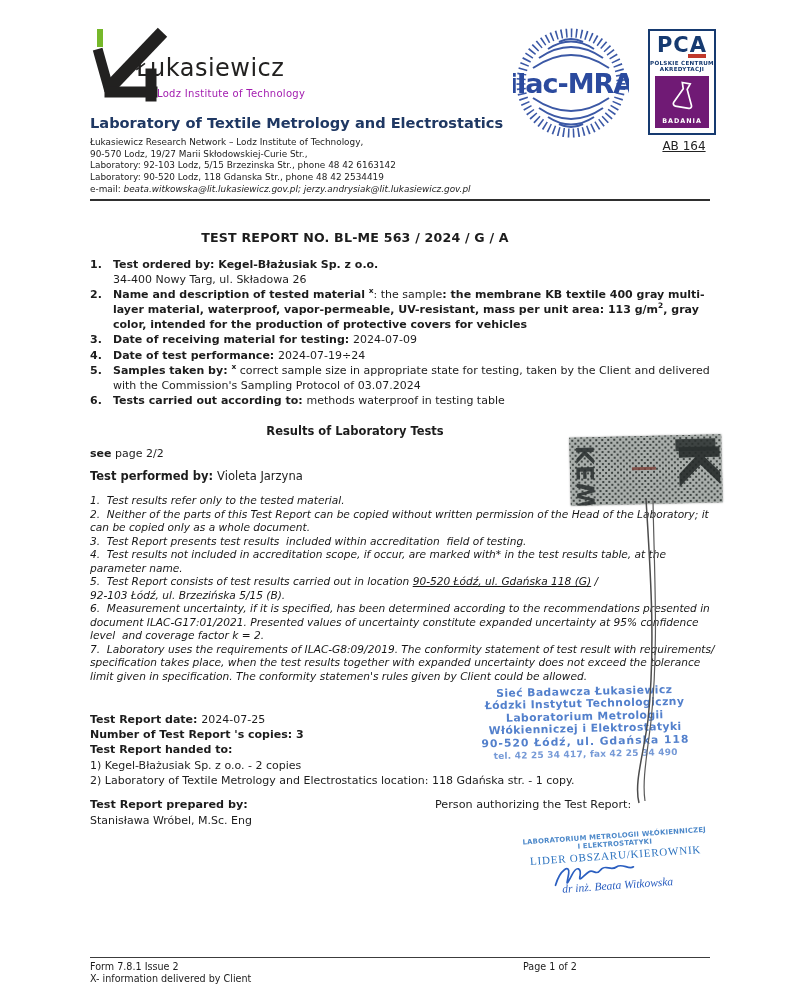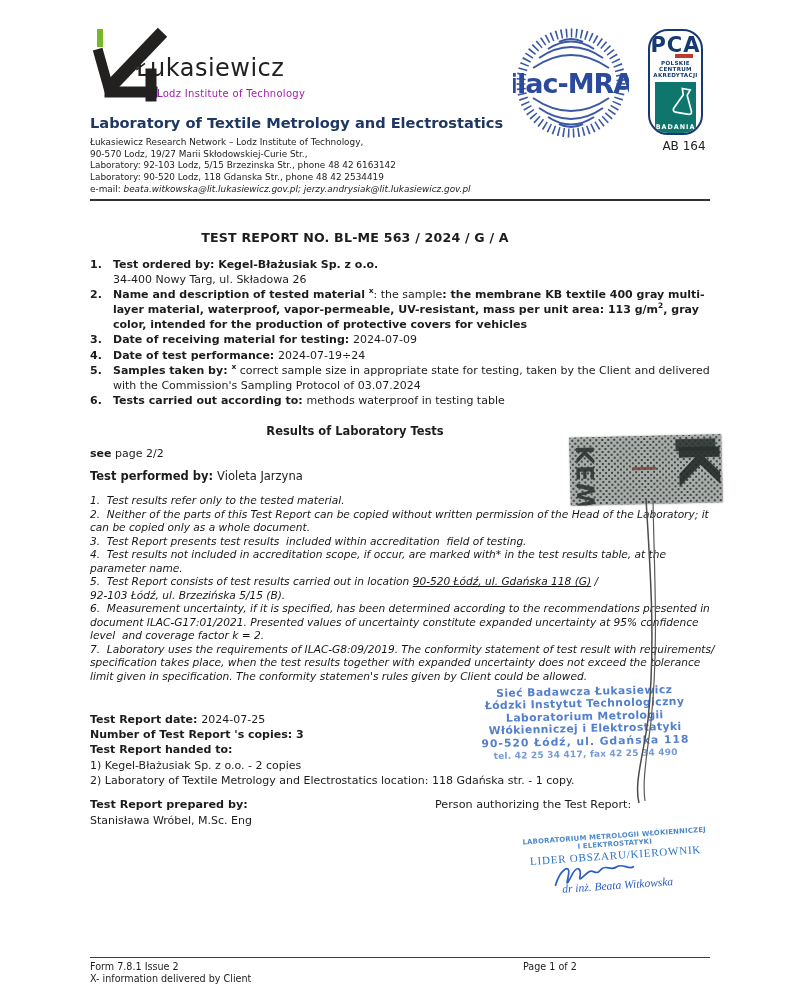--- a/index.html
+++ b/index.html
@@ -10,21 +10,21 @@
   .u{text-decoration:underline;}
   .i{font-style:italic;}
   sup{font-size:68%;line-height:0;}
   
   .brand-name{left:136px;top:54px;font-size:24px;font-weight:normal;color:#222120;letter-spacing:.5px;}
   .brand-sub{left:157px;top:88px;font-size:10px;color:#a21caf;letter-spacing:.3px;}
   .lab-title{left:90px;top:114px;font-size:14.6px;font-weight:bold;color:#1f3863;}
   .addr{left:90px;top:137px;font-size:8.9px;line-height:11.6px;color:#1b1b1b;width:560px;}
   .email-line{left:90px;top:183.5px;font-size:8.9px;color:#1b1b1b;}
   .hr-top{left:90px;top:199px;width:620px;border-top:2px solid #2f2f2f;height:0;}
-  .ab164{left:649px;top:139px;width:70px;text-align:center;font-size:12px;color:#222;}
+  .ab164{left:649px;top:139px;width:70px;text-align:center;font-size:12px;color:#222;text-decoration:underline;}
   
   .doc-title{left:90px;top:230px;width:530px;text-align:center;font-size:12.6px;font-weight:bold;letter-spacing:.2px;}
   .items{left:90px;top:257px;width:624px;font-size:11px;line-height:15.1px;}
   .items .li{position:relative;padding-left:23px;white-space:pre-wrap;}
   .items .num{position:absolute;left:0;font-weight:bold;}
   .results-h{left:90px;top:424px;width:530px;text-align:center;font-size:11.5px;font-weight:bold;}
   .see-row{left:90px;top:447px;font-size:11px;}
   .performed-row{left:90px;top:469px;font-size:11.5px;}
   .notes{left:90px;top:494px;width:632px;font-size:10.6px;font-style:italic;line-height:13.5px;color:#161616;}
   .notes .li{white-space:pre-wrap;}
@@ -87,28 +87,28 @@
       <path d="M35,23 Q58,8 81,23" stroke-width="2"></path>
       <path d="M46,16 Q58,10 70,16" stroke-width="2"></path>
       <path d="M20,72 Q58,98 96,72" stroke-width="2"></path>
       <path d="M26,82 Q58,104 90,82" stroke-width="2"></path>
       <path d="M35,91 Q58,106 81,91" stroke-width="2"></path>
       <path d="M46,98 Q58,104 70,98" stroke-width="2"></path>
     </g>
     <text x="58" y="67" text-anchor="middle" font-size="27" font-weight="800" fill="#2b4a9e" letter-spacing="-1">ilac-MRA</text>
   </svg>
 
-  <div class="abs" style="left:648px;top:29px;width:55px;height:106px;border:2.5px solid #163a70;border-radius:20px;background:#fff;box-sizing:border-box;overflow:hidden;">
+  <div class="abs" style="left:648px;top:29px;width:68px;height:106px;border:2.5px solid #163a70;border-radius:0;background:#fff;box-sizing:border-box;overflow:hidden;">
     <div style="position:relative;text-align:center;">
       <div style="font-size:21px;font-weight:900;color:#163a70;letter-spacing:1px;margin-top:2px;">PCA</div>
       <div style="position:absolute;right:8px;top:21px;width:18px;height:4px;background:#c0392b;"></div>
       <div style="font-size:5.6px;font-weight:bold;color:#163a70;letter-spacing:.3px;margin-top:3px;">POLSKIE CENTRUM</div>
       <div style="font-size:5.6px;font-weight:bold;color:#163a70;letter-spacing:.3px;">AKREDYTACJI</div>
     </div>
-    <div style="margin:4px 5px 0 5px;height:52px;background:#0f766e;position:relative;">
+    <div style="margin:4px 5px 0 5px;height:52px;background:#701a75;position:relative;">
       <svg width="30" height="32" viewBox="0 0 30 32" style="position:absolute;left:14px;top:4px;transform:rotate(10deg);">
         <path d="M11,3 h8 l-2,6 7,15 a2.4,2.4 0 0 1 -2.2,3.4 h-13.6 a2.4,2.4 0 0 1 -2.2,-3.4 l7,-15 z" stroke="#ffffff" stroke-width="1.7" fill="none"></path>
       </svg>
       <div style="position:absolute;bottom:3px;width:100%;text-align:center;font-size:6.4px;font-weight:bold;color:#fff;letter-spacing:1px;">BADANIA</div>
     </div>
   </div>
   <div class="abs ab164">AB 164</div>
 
   <div class="abs lab-title">Laboratory of Textile Metrology and Electrostatics</div>
   <div class="abs addr">

